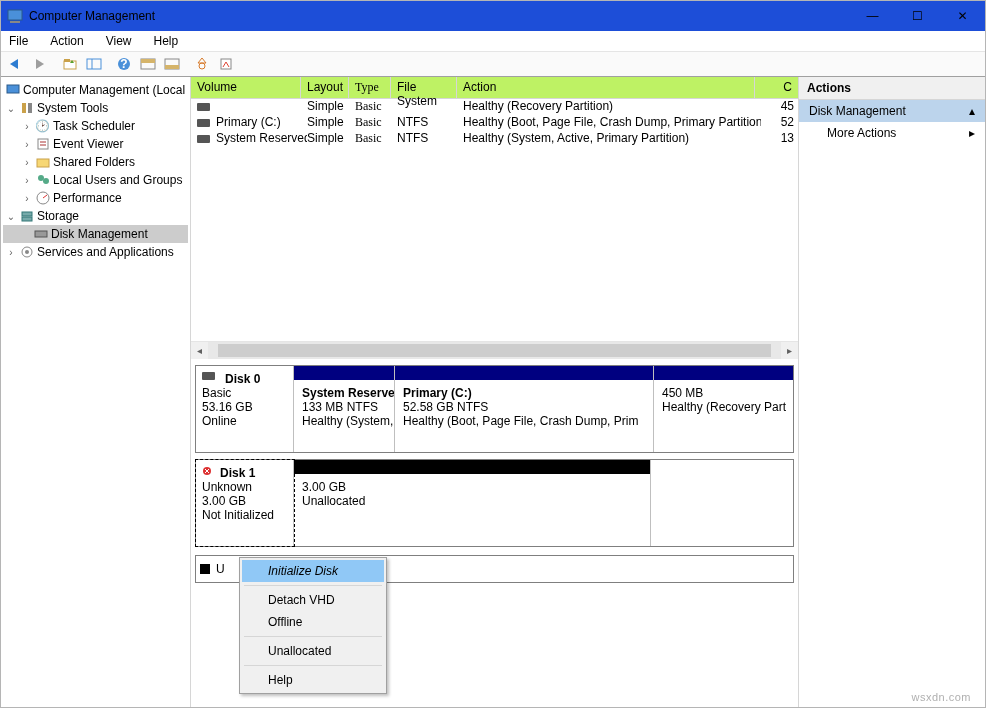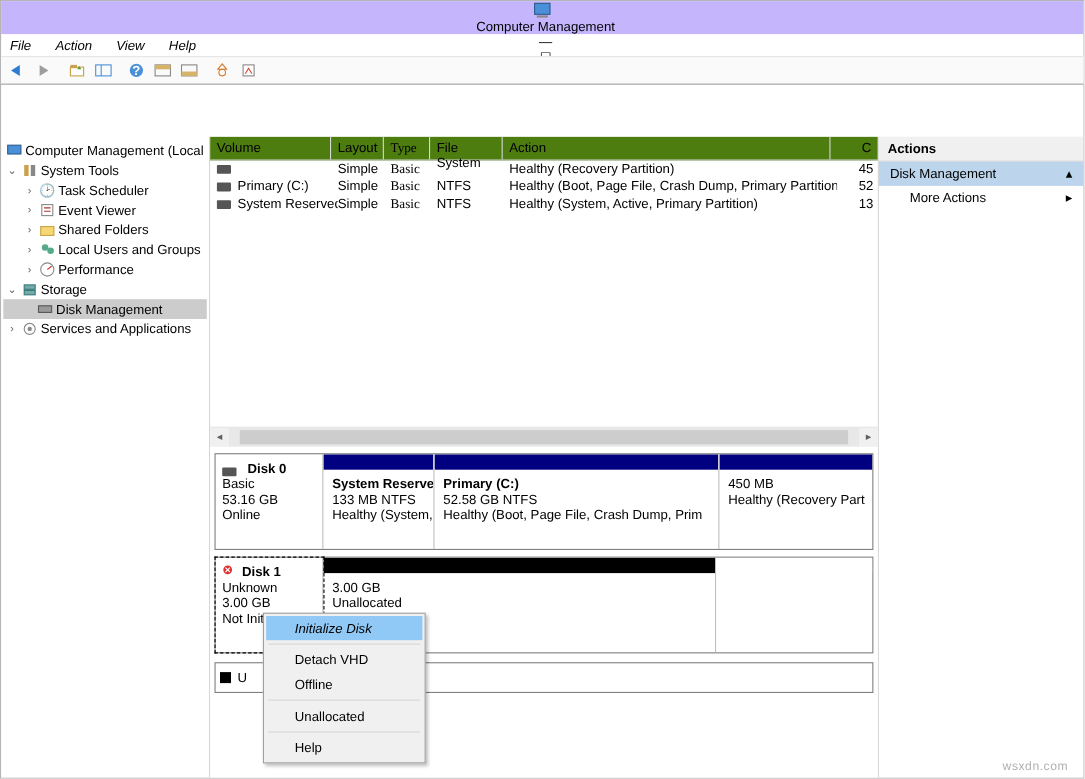--- a/index.html
+++ b/index.html
@@ -1,62 +1,62 @@
 <!DOCTYPE html>
 <html><head>
 <meta charset="utf-8">
 <style>
   * { box-sizing: border-box; font-family: "Segoe UI", Tahoma, sans-serif; font-size: 12px; }
   html, body { margin: 0; padding: 0; height: 100%; }
   body { background: #fff; color: #000; user-select: none; }
   .window { width: 986px; height: 708px; display: flex; flex-direction: column; border: 1px solid #b5b5b5; position: relative; }
 
   
-  .titlebar { height: 30px; display: flex; align-items: center; padding: 0 0 0 6px; background: #c4b5fd; flex-direction: column; }
+  .titlebar { height: 30px; display: flex; align-items: center; padding: 0 0 0 6px; background: #1d4ed8; }
   .titlebar .app-icon { width: 16px; height: 16px; margin-right: 6px; }
   .titlebar .title { flex: 1; }
   .titlebar .win-btn { width: 45px; height: 30px; display: flex; align-items: center; justify-content: center; }
 
   
   .menubar { height: 20px; display: flex; align-items: center; padding: 0 4px; gap: 14px; }
-  .menubar span { padding: 2px 4px; font-style: italic; }
+  .menubar span { padding: 2px 4px; }
 
   
   .toolbar { height: 26px; border-top: 1px solid #e5e5e5; border-bottom: 1px solid #a0a0a0; display: flex; align-items: center; padding: 0 4px; gap: 2px; background: #fafafa; }
   .toolbar .tb-btn { width: 22px; height: 22px; display: flex; align-items: center; justify-content: center; border: 1px solid transparent; }
   .toolbar .sep { width: 4px; height: 20px; }
 
   
-  .body { flex: 1; display: flex; overflow: hidden; margin-top: 47px; }
+  .body { flex: 1; display: flex; overflow: hidden; }
 
   
   .tree { width: 190px; border-right: 1px solid #d6d6d6; padding: 4px 2px; overflow: hidden; white-space: nowrap; }
   .tree-row { height: 18px; display: flex; align-items: center; gap: 2px; padding-left: 2px; }
   .tree-row.selected { background: #cccccc; }
   .tggl { width: 12px; display: inline-flex; justify-content: center; color: #666; font-size: 10px;}
   .ticn { width: 16px; height: 16px; display: inline-flex; align-items: center; justify-content: center; }
   .indent { display:inline-block; }
 
   
   .center { flex:1; display:flex; flex-direction:column; border-right:1px solid #d6d6d6; overflow:hidden; }
   .vol-table { flex:0 0 282px; border-bottom:1px solid #d6d6d6; display:flex; flex-direction:column; }
-  .vt-head { height:22px; display:flex; border-bottom:1px solid #d6d6d6; background:#4d7c0f; }
+  .vt-head { height:22px; display:flex; border-bottom:1px solid #d6d6d6; background:#bef264; }
   .vt-head span { border-right:1px solid #d6d6d6; padding:3px 6px; }
   .vt-body { flex:1; overflow:hidden; }
   .vt-row { height:16px; display:flex; white-space:nowrap; overflow:hidden; padding-left:6px; }
   .vt-row span { overflow:hidden; }
   .hscroll { height:17px; background:#f0f0f0; display:flex; align-items:center; border-top:1px solid #e5e5e5; }
   .hscroll .ar { width:17px; height:17px; display:flex; align-items:center; justify-content:center; background:#f0f0f0; color:#606060; font-size:10px;}
   .hscroll .track { flex:1; background:#e8e8e8; height:17px; position:relative; }
   .hscroll .thumb { position:absolute; top:2px; bottom:2px; left:10px; right:10px; background:#cdcdcd; }
 
   .disks-pane { flex:1; padding:0 4px 4px; background:#fff; display:flex; flex-direction:column; overflow:visible; position:relative;}
   .disk-block { border: 1px solid #7f7f7f; margin-top:6px; display:flex; background:#fff; min-height:88px;}
   .disk-left { width: 98px; border-right:1px solid #bfbfbf; padding:6px 6px 0; display:flex; flex-direction:column; position:relative;}
-  .disk-left .title { font-weight:bold; display:flex; align-items:flex-end; gap:4px;}
+  .disk-left .title { font-weight:bold; display:flex; align-items:flex-start; gap:4px;}
   .disk-parts { flex:1; display:flex; padding:0; }
   .part { border-left:1px solid #bfbfbf; padding:0 8px 6px; position:relative; overflow:hidden; white-space:nowrap; display:flex; flex-direction:column;}
   .part:first-child { border-left:none; }
   .part .band { height:14px; margin:0 -8px 6px; }
   .pname { font-weight:bold; }
   .part.black .band { background:#000; }
   .part.navy .band { background:navy; }
 
   .legend-row { margin-top:8px; border:1px solid #7f7f7f; padding:4px; display:flex; align-items:center; gap:6px; height:28px;}
   .legend-sq { width:10px;height:10px;background:#000; display:inline-block;}

